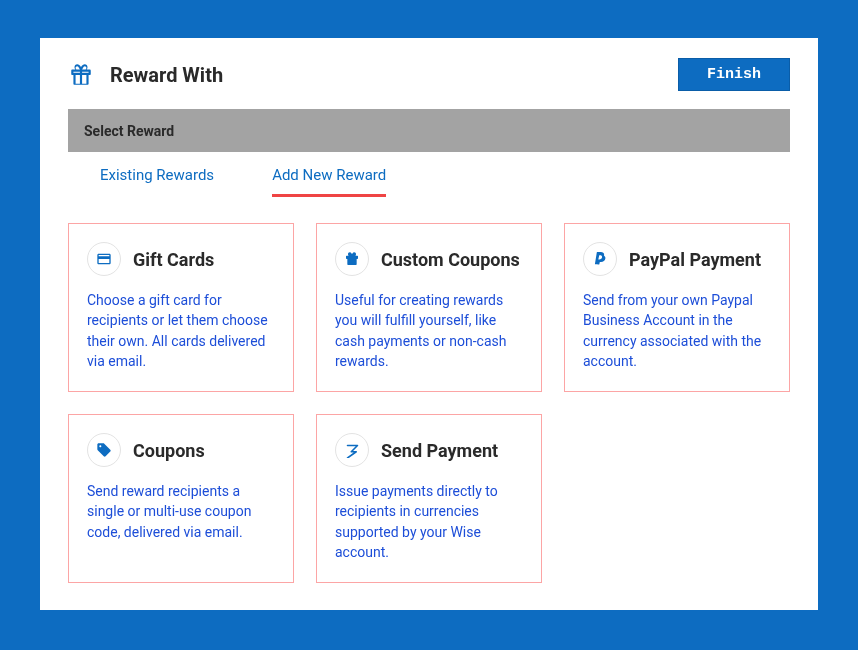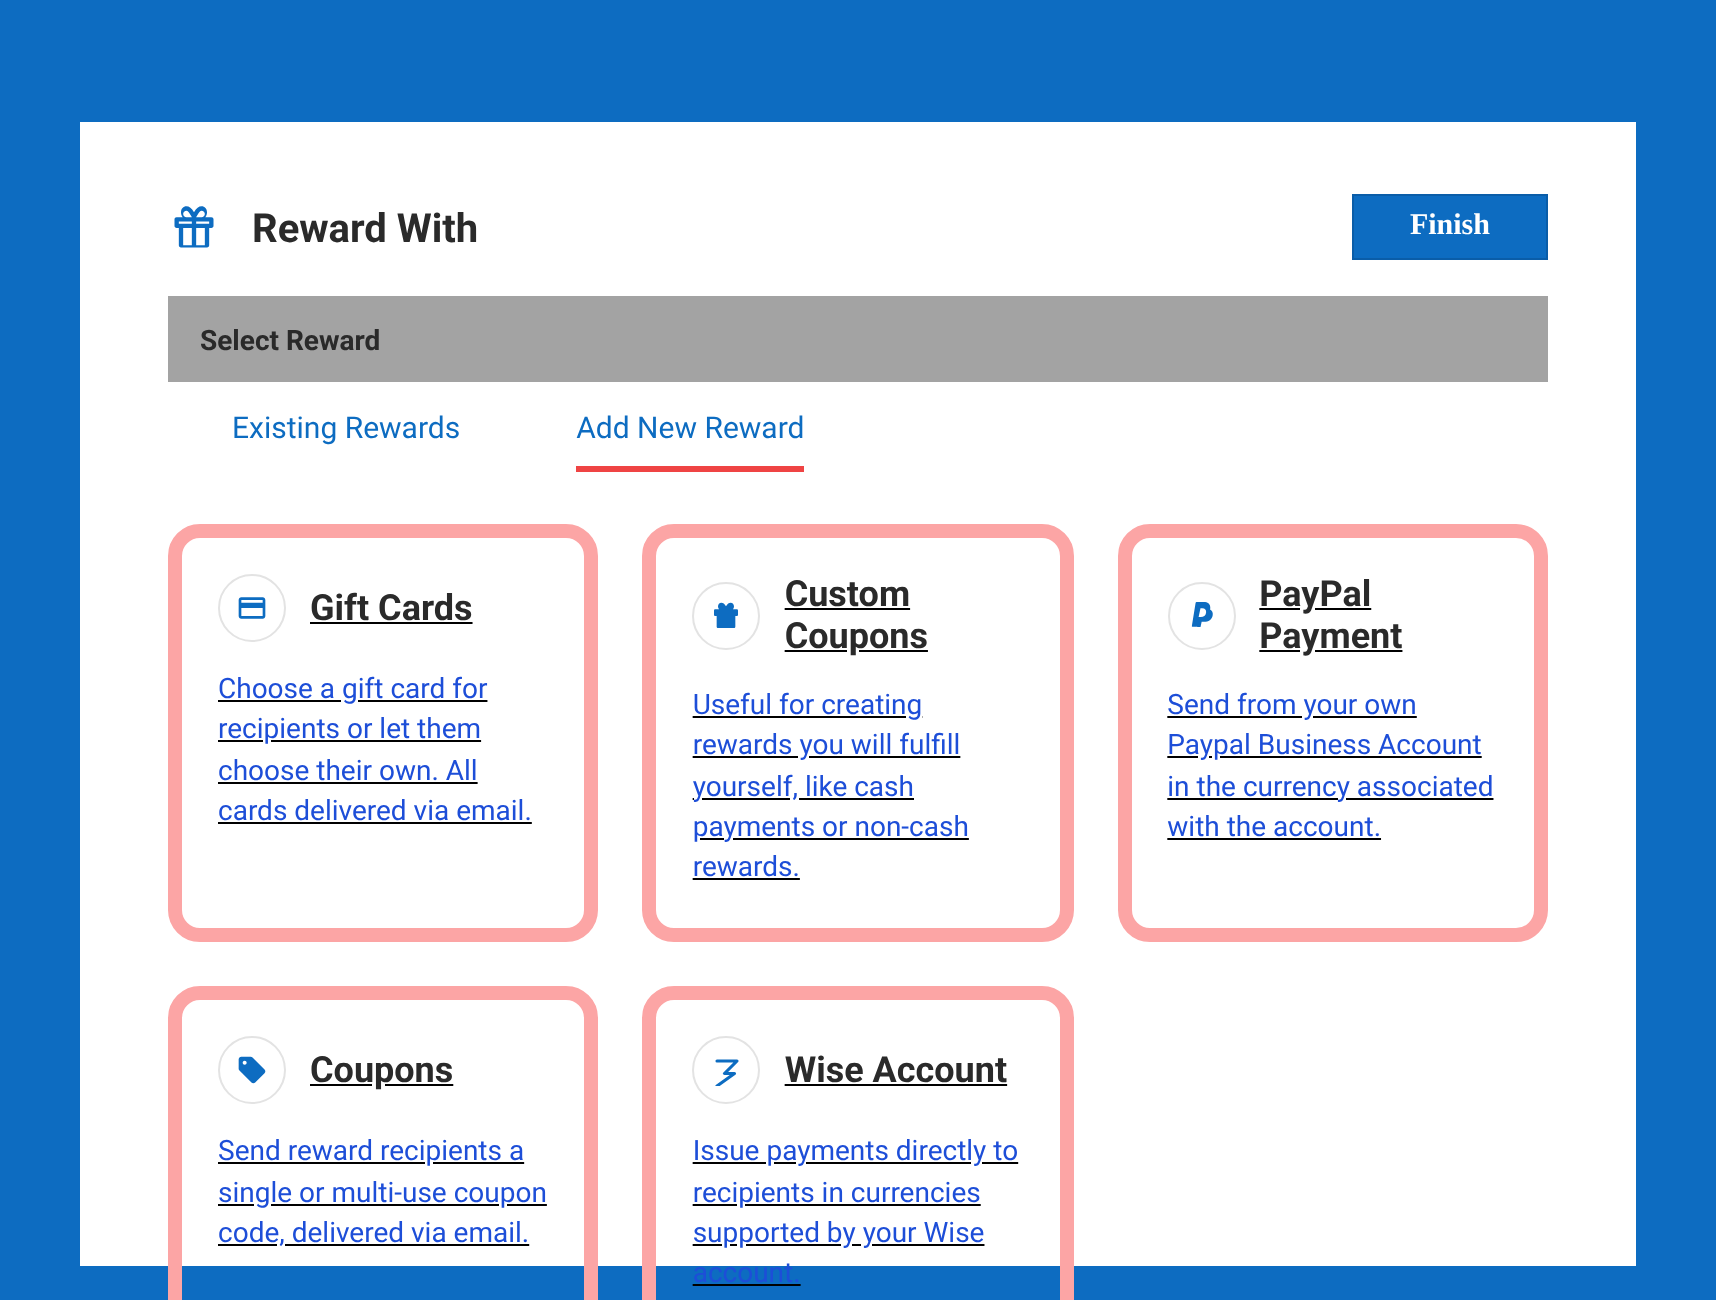--- a/index.html
+++ b/index.html
@@ -12,22 +12,21 @@
       background-color: #0d6cc1;
       width: 858px;
       height: 650px;
       padding: 38px 40px 40px 40px;
       overflow: hidden;
     }
     .card {
       background: #ffffff;
       width: 100%;
       height: 100%;
-      padding: 16px;
-      margin-top: 23px;
+      padding: 0;
     }
     .header {
       display: flex;
       align-items: center;
       justify-content: space-between;
       padding: 20px 28px 18px 28px;
     }
     .header-left {
       display: flex;
       align-items: center;
@@ -47,21 +46,21 @@
       color: #2a2a2a;
     }
     .finish-btn {
       background: #0d6cc1;
       color: #ffffff;
       border: 1px solid #0a5da8;
       padding: 7px 28px;
       font-size: 15px;
       font-weight: 700;
       cursor: pointer;
-      font-family: Liberation Serif, serif;
+      font-family: Liberation Mono, monospace;
     }
     .select-bar {
       background: #a3a3a3;
       padding: 12px 16px;
       margin: 0 28px 0 28px;
     }
     .select-bar-label {
       font-size: 14px;
       font-weight: 700;
       color: #2a2a2a;
@@ -82,25 +81,24 @@
     .tab.active {
       border-bottom: 3px solid #ef4444;
     }
     .grid {
       display: grid;
       grid-template-columns: repeat(3, 1fr);
       gap: 22px;
       padding: 26px 28px 26px 28px;
     }
     .reward-card {
-      border: 7px solid #fca5a5;
-      border-radius: 16px;
+      border: 1px solid #fca5a5;
+      border-radius: 0;
       padding: 18px 18px 20px 18px;
       cursor: pointer;
-      text-decoration: underline;
     }
     .reward-header {
       display: flex;
       align-items: center;
       gap: 12px;
       margin-bottom: 14px;
     }
     .reward-icon-circle {
       width: 34px;
       height: 34px;
@@ -199,20 +197,20 @@
       <p class="reward-desc">Send reward recipients a single or multi-use coupon code, delivered via email.</p>
     </div>
 
     <div class="reward-card">
       <div class="reward-header">
         <span class="reward-icon-circle">
           <svg width="15" height="15" viewBox="0 0 24 24" fill="none" stroke="currentColor" stroke-width="2.5">
             <path d="M4 4 L20 4 L10 14 L18 14 L4 24" stroke-linejoin="round" stroke-linecap="round"></path>
           </svg>
         </span>
-        <span class="reward-title">Wise Account</span>
+        <span class="reward-title">Send Payment</span>
       </div>
       <p class="reward-desc">Issue payments directly to recipients in currencies supported by your Wise account.</p>
     </div>
 
   </div>
 
 </div>
 
 </body></html>

